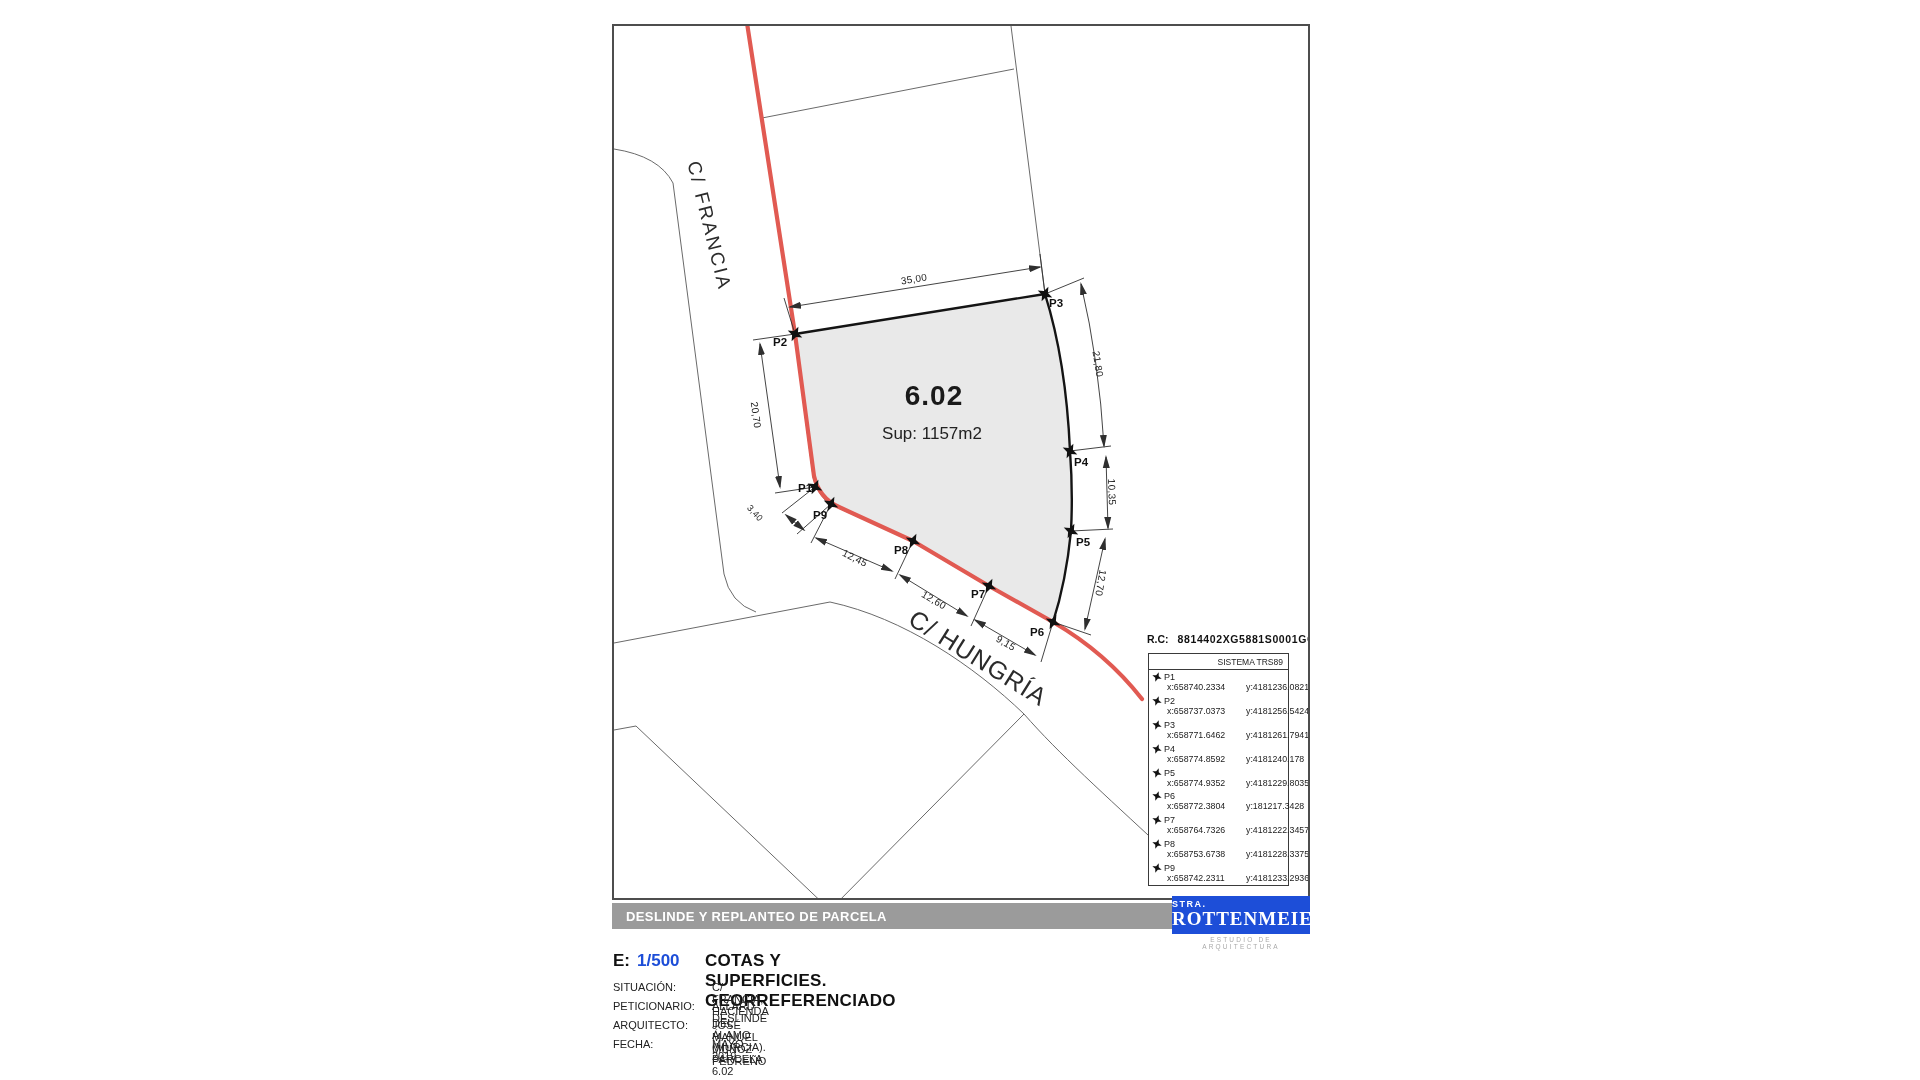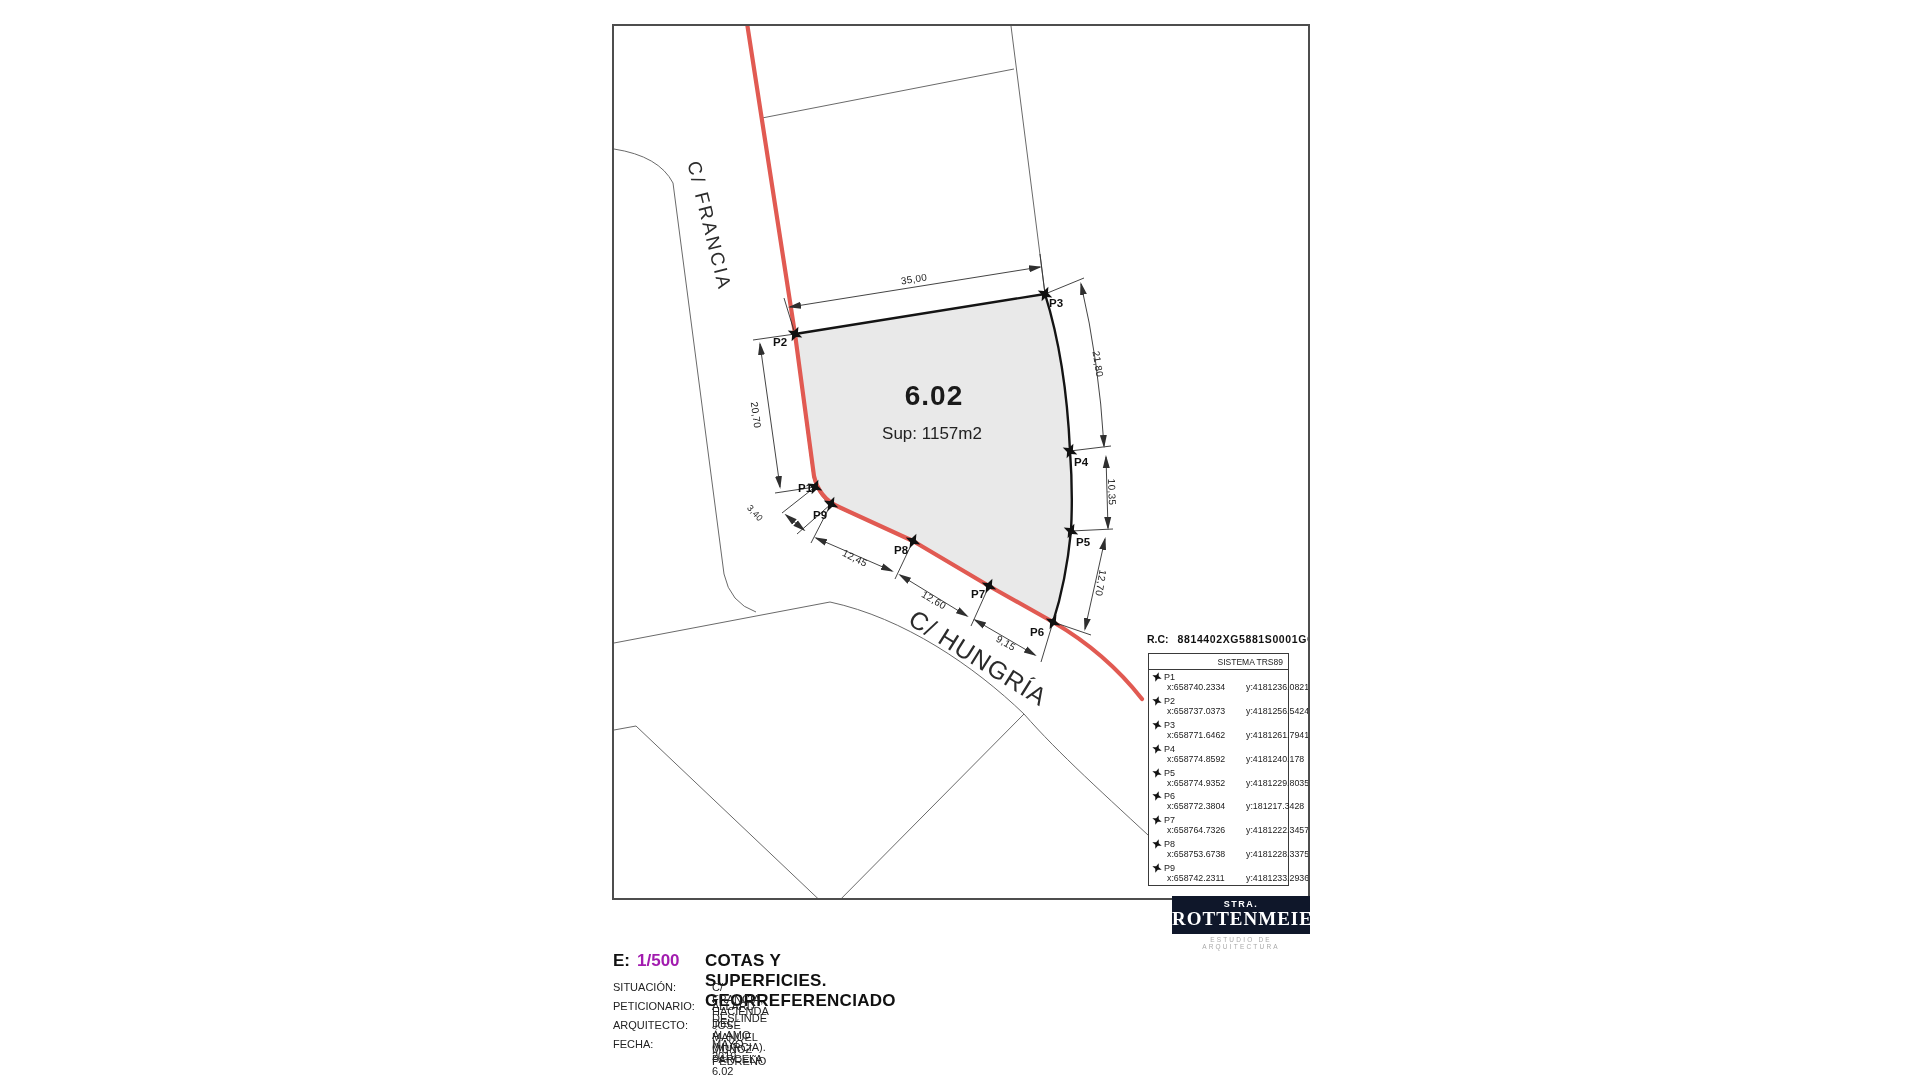--- a/index.html
+++ b/index.html
@@ -24,30 +24,30 @@
   .chead{height:16px;border-bottom:1px solid #3a3a3a;font-size:8.5px;color:#222;text-align:right;
     padding:3px 5px 0 0;box-sizing:border-box;}
   .crow{flex:1;position:relative;}
   .crow .id{position:absolute;left:15px;top:2px;font-size:9px;color:#1a1a1a;}
   .crow .star{position:absolute;left:2px;top:1px;}
   .crow .cx{position:absolute;left:18px;top:12px;font-size:8.8px;color:#222;}
   .crow .cy{position:absolute;left:97px;top:12px;font-size:8.8px;color:#222;}
   
   .tbar{position:absolute;left:612px;top:903px;width:698px;height:26px;background:#9b9b9b;}
   .tbar .t{position:absolute;left:14px;top:6px;color:#fff;font-weight:bold;font-size:13px;letter-spacing:.4px;}
-  .logo{position:absolute;left:1172px;top:896px;width:138px;height:38px;background:#0f172a;text-align:center;}
+  .logo{position:absolute;left:1172px;top:896px;width:138px;height:38px;background:#1d4ed8;}
   .logo .pre{display:block;color:#fff;font-weight:bold;font-size:9px;letter-spacing:1.5px;margin-top:3px;}
   .logo .nm{display:block;color:#fff;font-weight:bold;font-size:19px;letter-spacing:1px;
     font-family:"Liberation Serif", serif;margin-top:-1px;}
   .logo-sub{position:absolute;left:1172px;top:936px;width:138px;text-align:center;font-size:6.5px;
     letter-spacing:2.2px;color:#a9a9a9;}
   
   .foot{position:absolute;left:0;top:0;}
   .f-scale{position:absolute;left:613px;top:951px;font-size:17px;font-weight:bold;color:#111;}
-  .f-sval{position:absolute;left:637px;top:951px;font-size:17px;font-weight:bold;color:#a21caf;}
+  .f-sval{position:absolute;left:637px;top:951px;font-size:17px;font-weight:bold;color:#1d4ed8;}
   .f-title{position:absolute;left:705px;top:951px;font-size:17px;font-weight:bold;color:#111;letter-spacing:.3px;}
   .f-lab{position:absolute;left:613px;font-size:11px;color:#222;}
   .f-val{position:absolute;left:705px;font-size:11px;color:#222;padding-left:7px;}
 </style>
 </head>
 <body>
 
 <div class="sheet">
 
   <div class="frame">
@@ -210,20 +210,23 @@
         <svg class="star" width="12" height="12">
             <use href="#star4" transform="translate(6,6) scale(0.62) rotate(20)"></use>
           </svg>
         <span class="id">P9</span>
         <span class="cx">x:658742.2311</span>
         <span class="cy">y:4181233.2936</span>
       </div>
     </div>
   </div>
 
+  <div class="tbar">
+    <span class="t">DESLINDE Y REPLANTEO DE PARCELA</span>
+  </div>
   <div class="logo">
     <span class="pre">STRA.</span>
     <span class="nm">ROTTENMEIER</span>
   </div>
   <div class="logo-sub">ESTUDIO DE ARQUITECTURA</div>
 
   <div class="foot">
     <span class="f-scale">E:</span>
     <span class="f-sval">1/500</span>
     <span class="f-title">COTAS Y SUPERFICIES. GEORREFERENCIADO</span>

